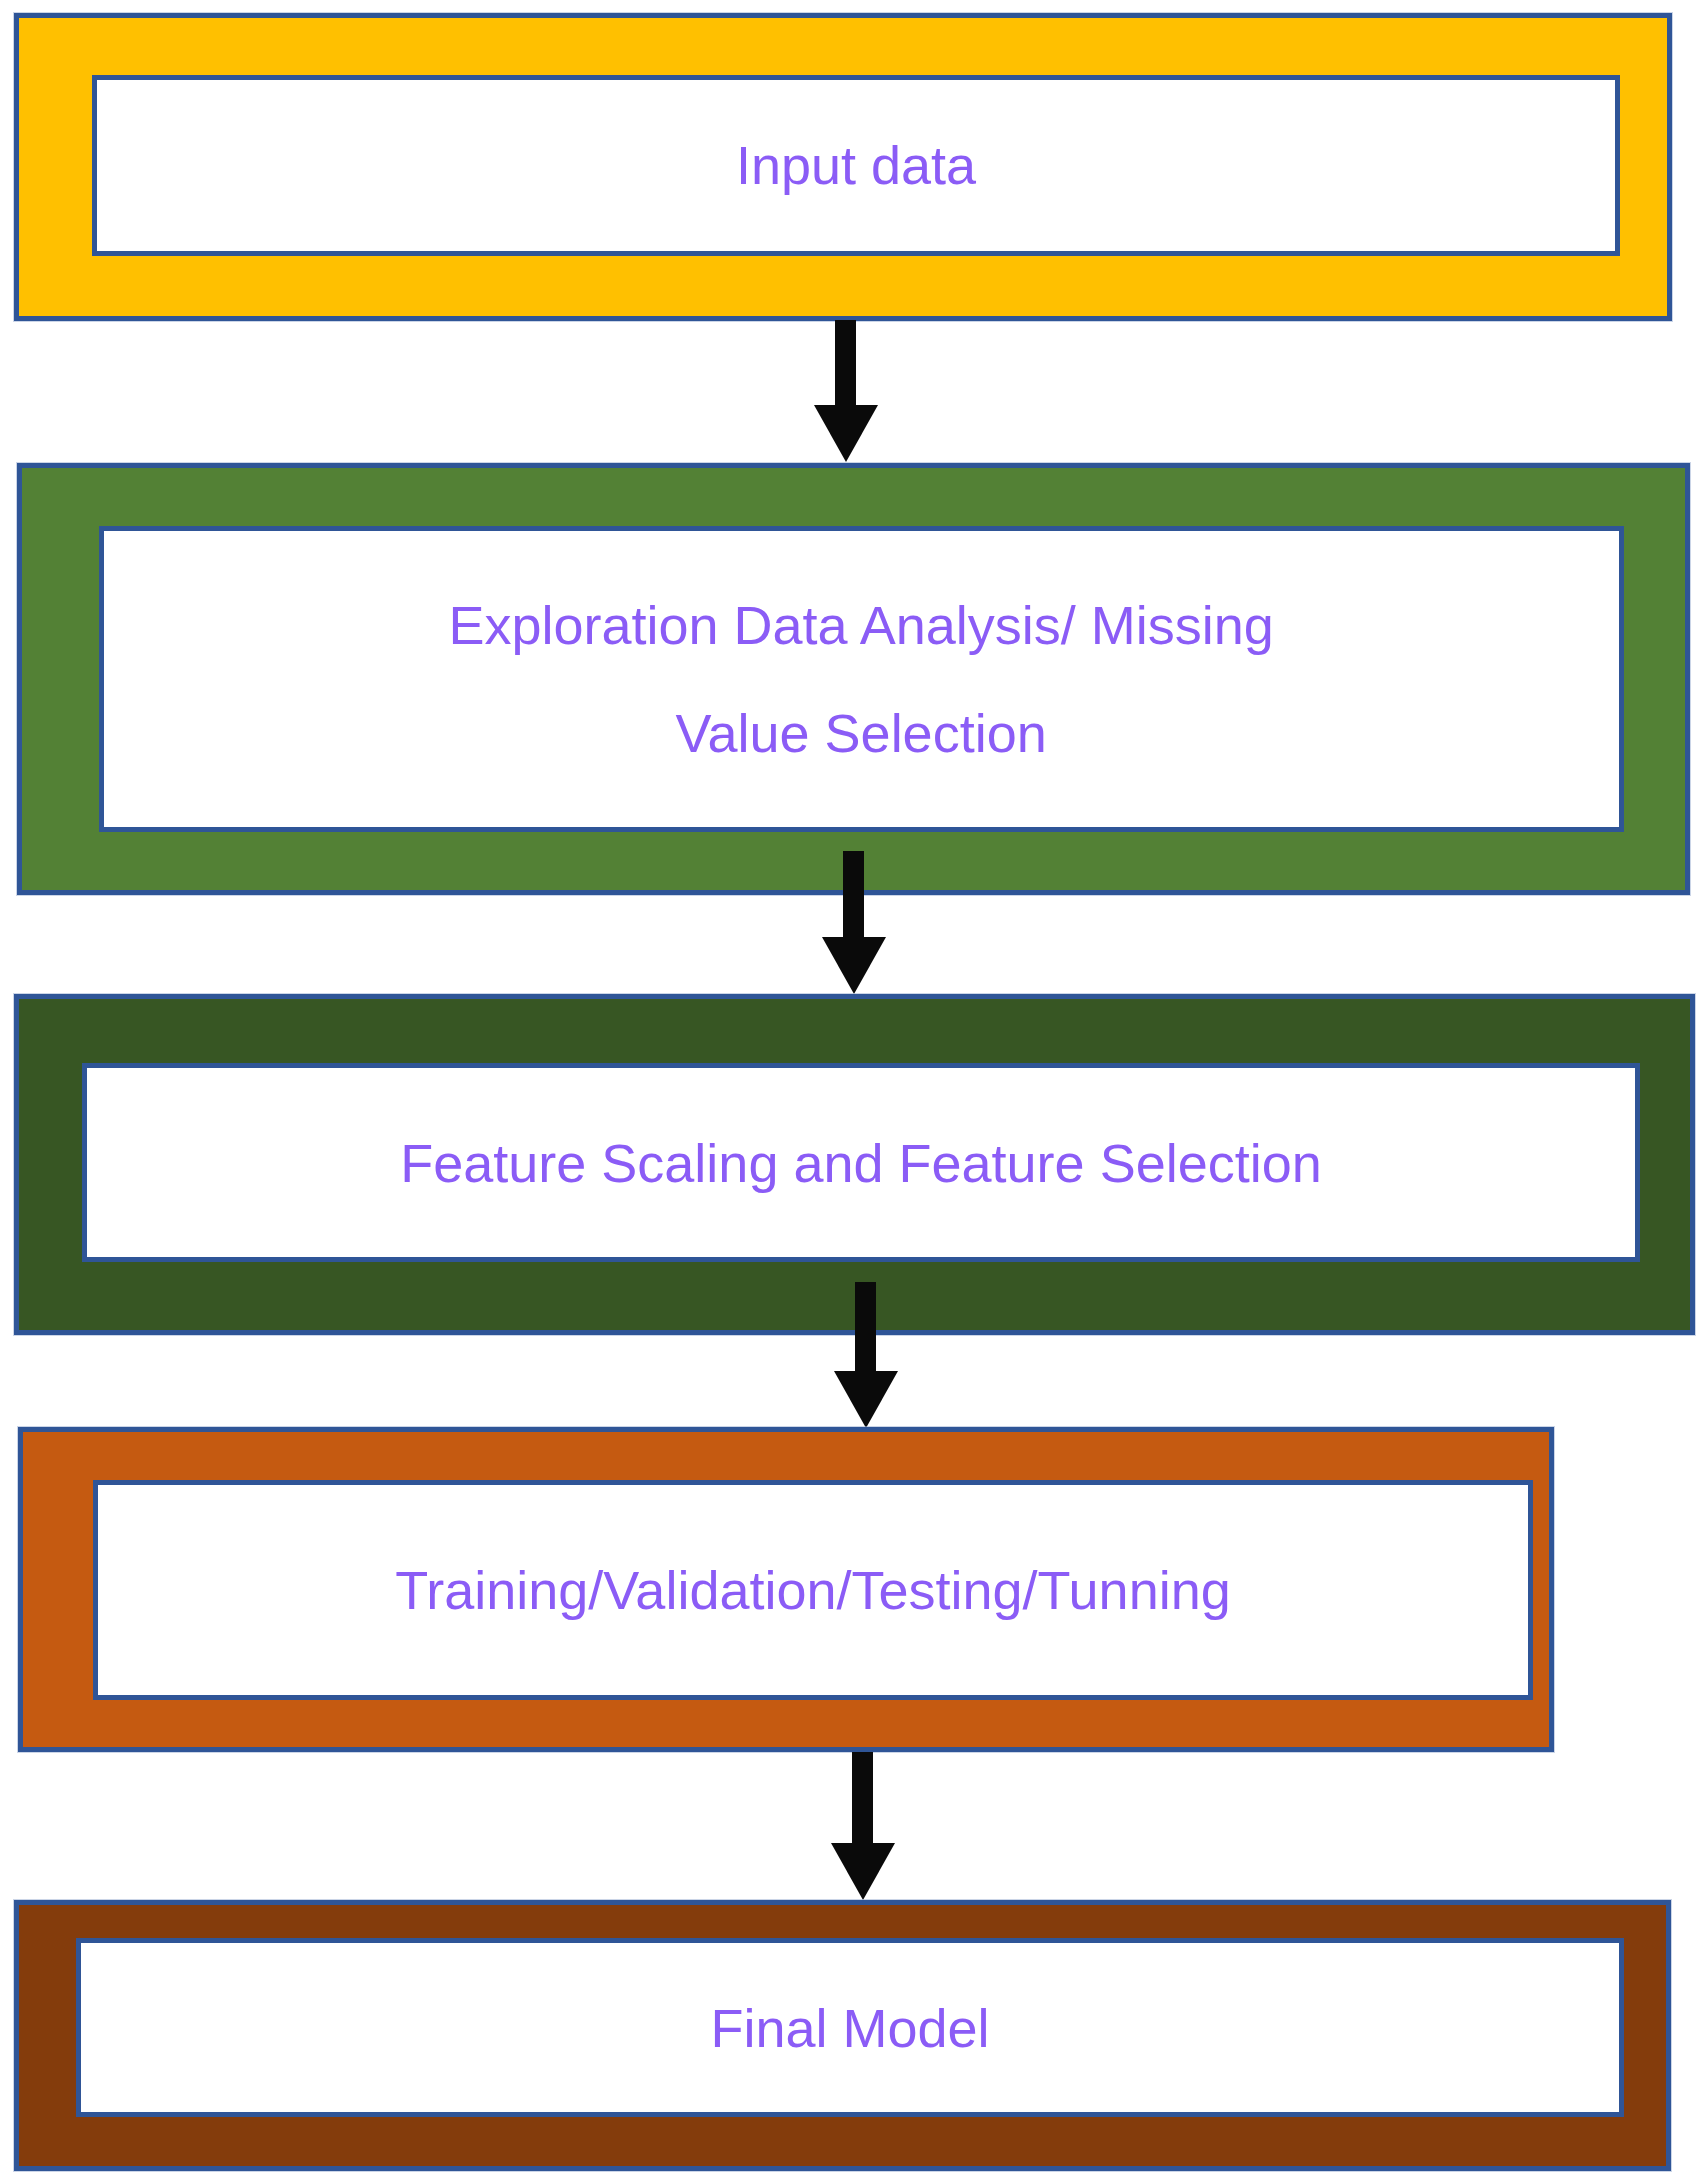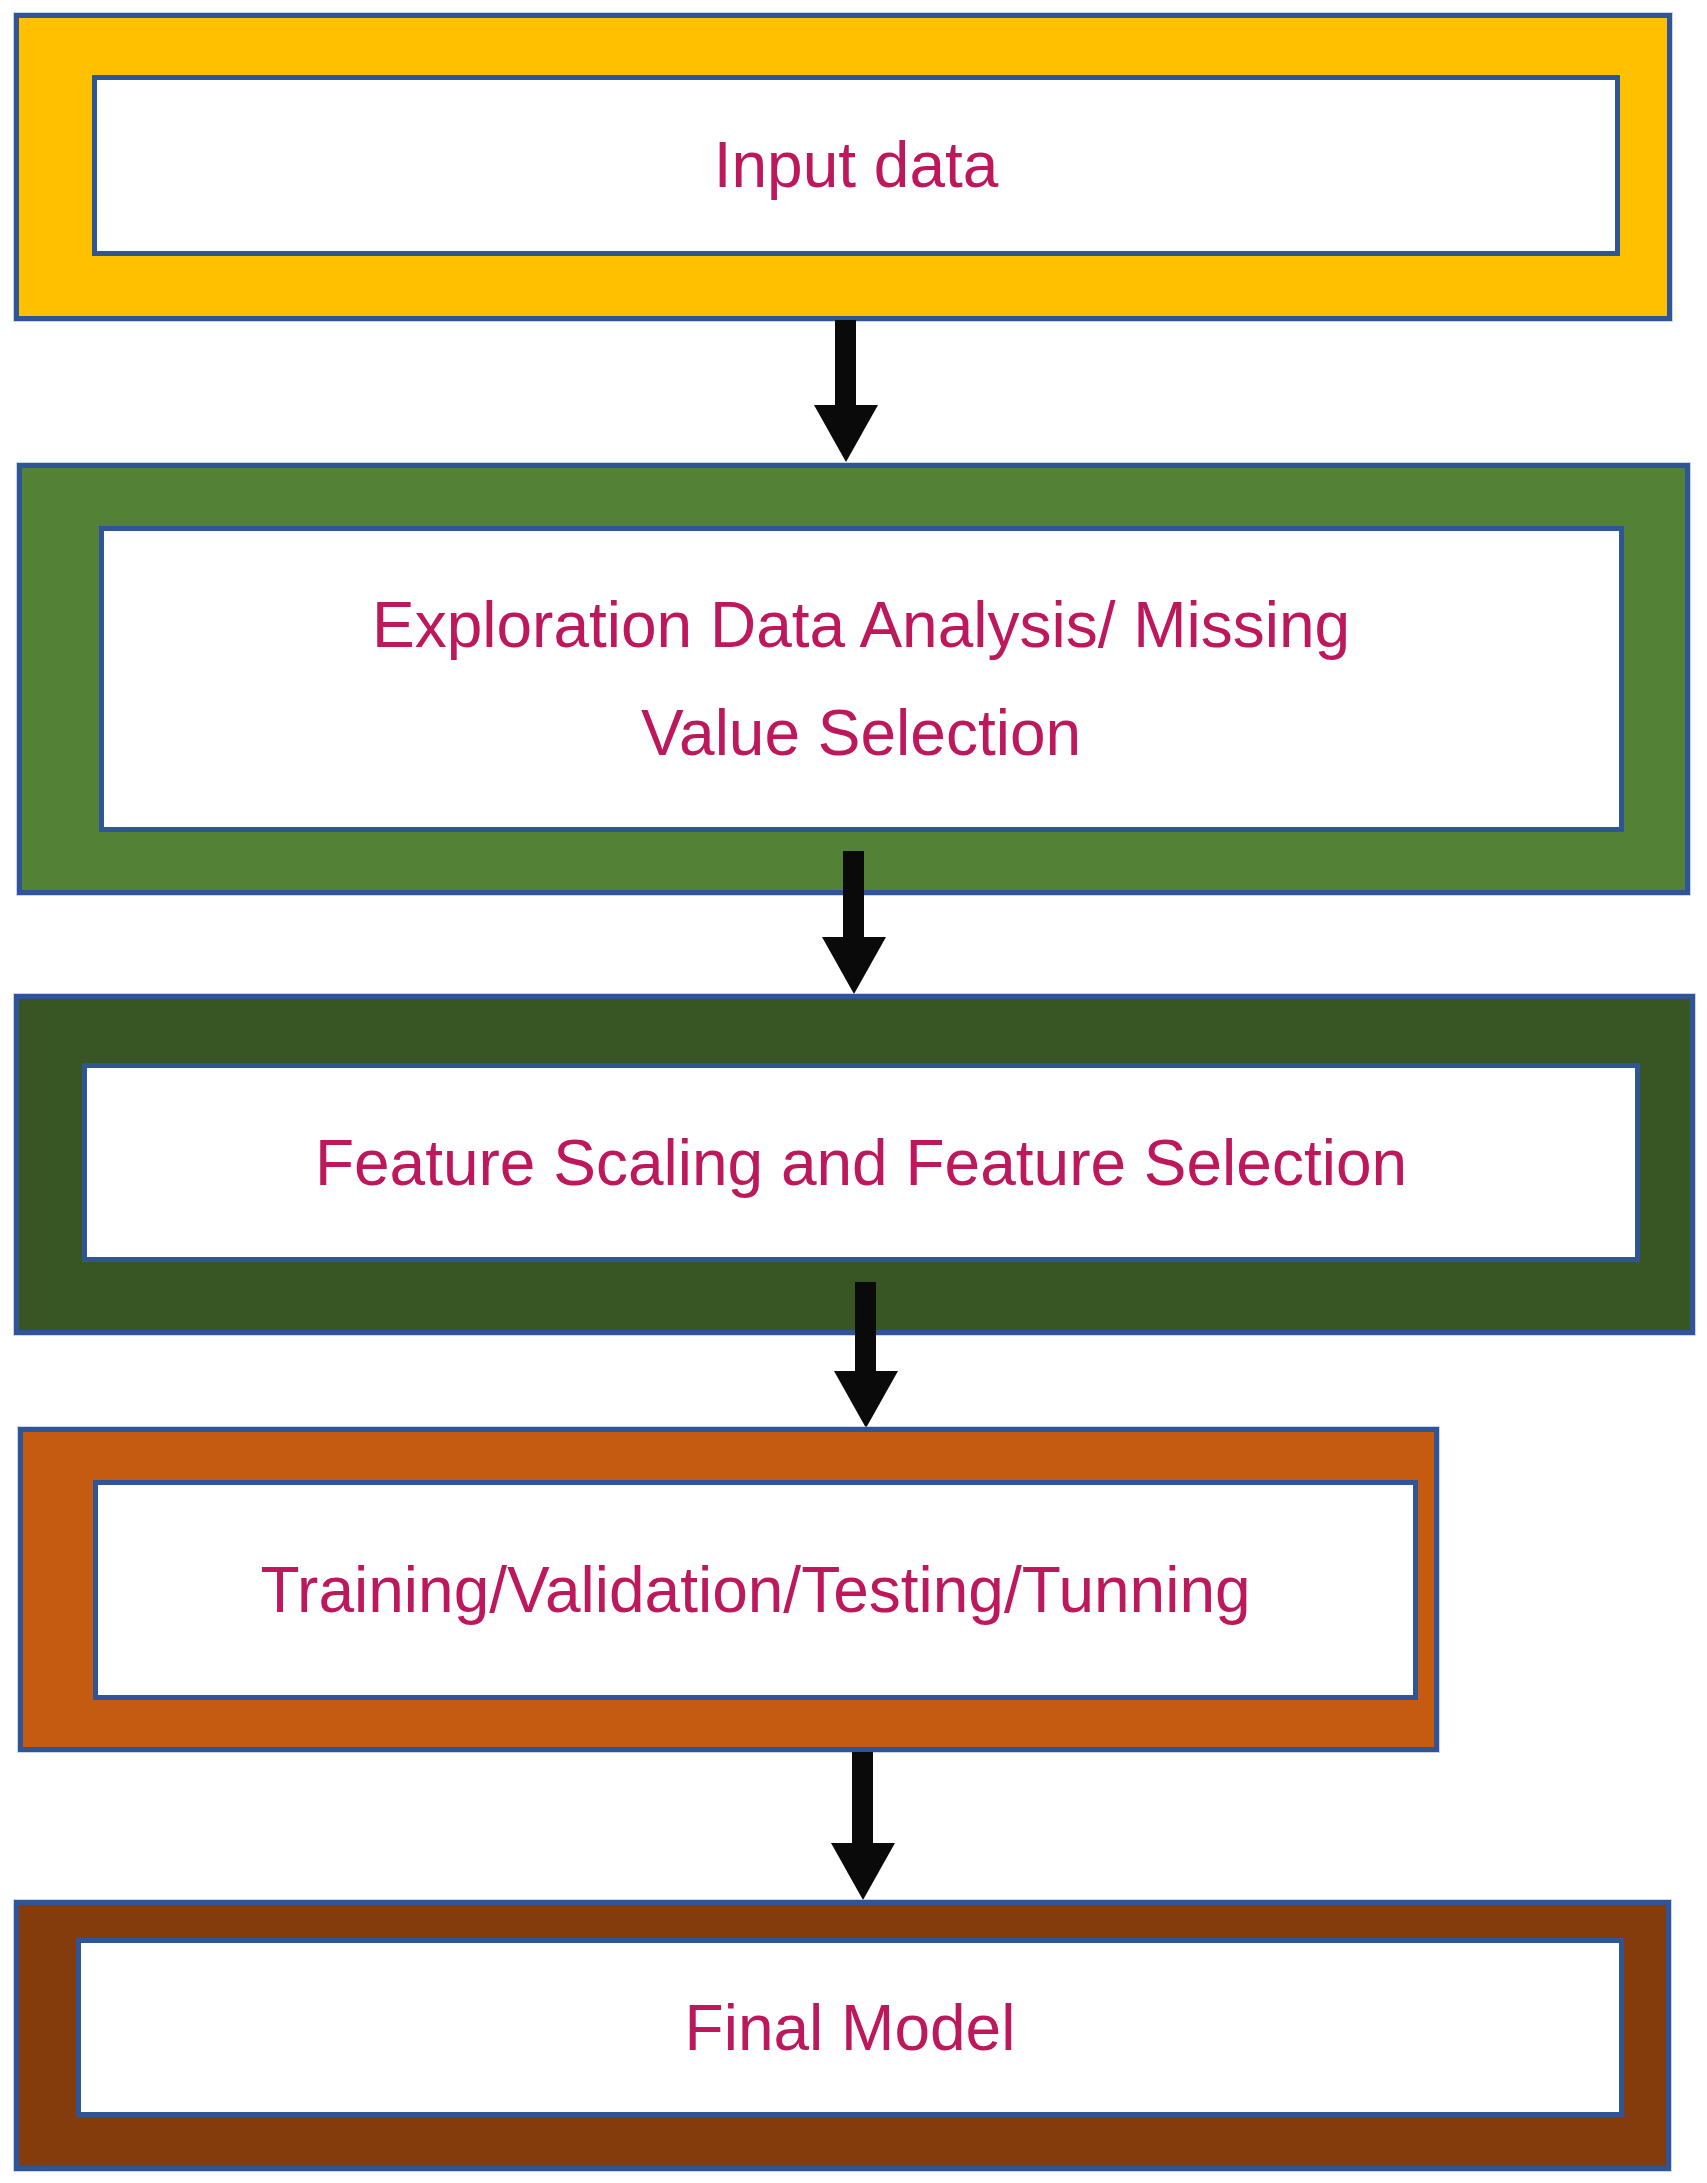--- a/index.html
+++ b/index.html
@@ -27,22 +27,22 @@
     height: 100%;
     border: 5.8px solid #2F5597;
     background: #ffffff;
     display: flex;
     flex-direction: column;
     align-items: center;
     justify-content: center;
     text-align: center;
   }
   .label {
-    color: #be185d;
-    font-size: 64px;
+    color: #8b5cf6;
+    font-size: 54px;
     line-height: 108px;
     font-weight: 400;
     letter-spacing: 0px;
   }
   .ln { display: block; }
   .arrow {
     position: absolute;
     display: flex;
     flex-direction: column;
     align-items: center;
@@ -99,21 +99,21 @@
         <span class="ln">Feature Scaling and Feature Selection</span>
       </div>
     </div>
   </div>
 
   <div class="arrow" style="left:834px; top:1282px; height:146px;">
     <div class="shaft"></div>
     <div class="head"></div>
   </div>
 
-  <div class="step" style="left: 18.3px; top: 1427px; width: 1421px; height: 325px; padding: 48px 16.6px 47px 70px; background-color: rgb(197, 90, 17);">
+  <div class="step" style="left: 18.3px; top: 1427px; width: 1536px; height: 325px; padding: 48px 16.6px 47px 70px; background-color: rgb(197, 90, 17);">
     <div class="panel">
       <div class="label">
         <span class="ln">Training/Validation/Testing/Tunning</span>
       </div>
     </div>
   </div>
 
   <div class="arrow" style="left:831px; top:1752px; height:148px;">
     <div class="shaft"></div>
     <div class="head"></div>

